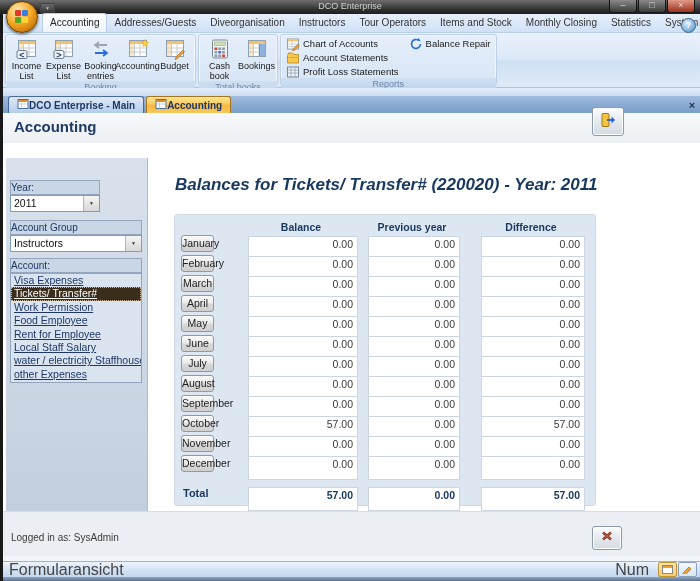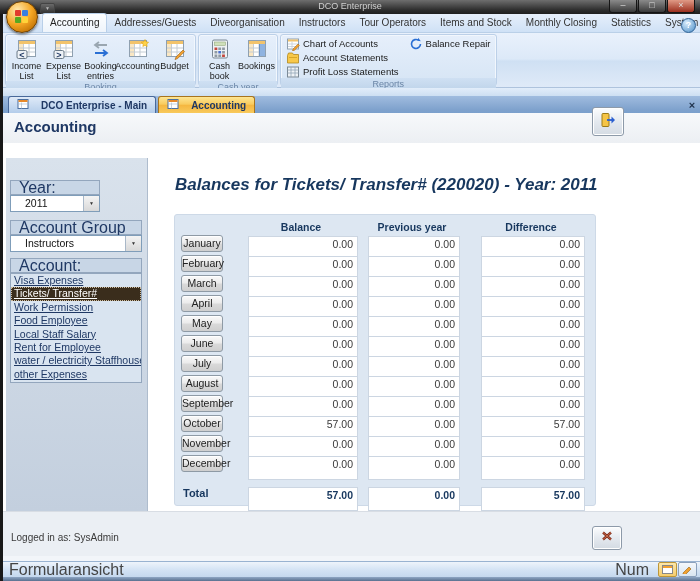--- a/index.html
+++ b/index.html
@@ -56,21 +56,21 @@
   .scol{display:flex;flex-direction:column;gap:1px;}
   .smallbtn{display:flex;align-items:center;gap:3px;font-size:9.5px;color:#1a1a1a;height:13px;
     padding:0 3px;cursor:default;white-space:nowrap;}
   .sic{width:14px;height:14px;display:inline-block;}
 
   
   .ribbongap{position:absolute;left:3px;top:88px;width:697px;height:8px;
     background:linear-gradient(#e2edfa,#cddff2);}
   .doctabs{position:absolute;left:3px;top:96px;width:697px;height:17px;box-sizing:border-box;
     background:linear-gradient(#a0bcdf,#7fa2cd 80%,#7ba0cc);display:flex;align-items:flex-end;padding-left:5px;}
-  .dtab{height:16px;display:flex;align-items:center;gap:12px;padding:0 8px;font-size:10px;font-weight:bold;
+  .dtab{height:16px;display:flex;align-items:center;gap:0;padding:0 8px;font-size:10px;font-weight:bold;
     color:#1f3864;border:1px solid #49699a;border-bottom:none;border-radius:3px 3px 0 0;margin-right:2px;
     background:linear-gradient(#dfeaf8,#b4cdea);cursor:default;white-space:nowrap;}
   .dtab.active{background:linear-gradient(#fde694 0%,#f9cb5e 45%,#f5b740 52%,#f8ca5c 100%);border-color:#a8741e;}
   .dtab-close{margin-left:auto;width:16px;text-align:center;color:#21344e;font-size:11px;font-weight:bold;
     line-height:16px;cursor:default;}
 
   
   .pageheader{position:absolute;left:3px;top:113px;width:697px;height:30px;
     background:linear-gradient(#f7f9fb,#eceff3);border-bottom:1px solid #e2e6eb;}
   .pagetitle{position:absolute;left:11px;top:5px;font-size:15px;font-weight:bold;color:#1f3864;}
@@ -78,41 +78,41 @@
     background:linear-gradient(#fcfdfe,#e4e9ef 50%,#d4dbe3);display:flex;align-items:center;justify-content:center;
     box-shadow:inset 0 0 0 1px #fff;cursor:default;}
   .exit-top{left:592px;top:107px;}
   .close-bottom{left:592px;top:526px;width:28px;height:22px;}
 
   
   .content{position:absolute;left:3px;top:143px;width:697px;height:368px;background:#fff;}
   .sidebar{position:absolute;left:3px;top:15px;width:141px;height:353px;
     background:linear-gradient(180deg,#d9e2ec,#c3cfde);border-right:1px solid #aebccd;}
   .sb-label{position:absolute;height:15px;background:#c8d6e6;border:1px solid #93a6bd;box-sizing:border-box;
-    font-size:16px;color:#1f3864;padding-left:8px;line-height:14px;}
+    font-size:10px;color:#1f3864;padding-left:0;line-height:14px;}
   .combo{position:absolute;height:17px;background:#fff;border:1px solid #7f9db9;box-sizing:border-box;
-    font-size:10.5px;color:#111;line-height:15px;padding-left:14px;cursor:default;}
+    font-size:10.5px;color:#111;line-height:15px;padding-left:3px;cursor:default;}
   .combo .arrow{position:absolute;right:0;top:0;bottom:0;width:15px;border-left:1px solid #a9b8c8;
     background:linear-gradient(#f4f4f4,#d8d8d8);font-size:5px;color:#333;text-align:center;line-height:15px;}
   .acct-list{position:absolute;left:4px;top:115px;width:132px;height:110px;background:#d9e4f0;
     border:1px solid #93a6bd;box-sizing:border-box;overflow:hidden;}
   .acct-item{height:13.4px;font-size:10.5px;color:#1f3864;padding-left:3px;line-height:13px;
     white-space:nowrap;overflow:hidden;cursor:default;text-decoration:underline;}
   .acct-item.selected{background:#3a2d1c;color:#fff;outline:1px dotted #cdbb9e;outline-offset:-1px;}
 
   
   .balances-title{position:absolute;left:175px;top:175px;font-size:17px;font-weight:bold;color:#17375e;font-style:italic;}
   .table-panel{position:absolute;left:174px;top:214px;width:422px;height:292px;background:#dde7f2;
     border:1px solid #cdd9e7;border-radius:3px;box-sizing:border-box;}
   .thead{position:absolute;top:6px;font-size:10.5px;font-weight:bold;color:#17375e;text-align:center;
     padding-right:4px;box-sizing:border-box;}
   .f1{left:73px;width:110px;} .f2{left:193px;width:92px;} .f3{left:306px;width:104px;}
   .rows{position:absolute;left:0;top:20px;right:0;}
   .trow{position:relative;height:20px;}
-  .mbtn{position:absolute;left:6px;top:0;width:42px;height:17px;border:1px solid #8e9aa5;border-radius:3px;
+  .mbtn{position:absolute;left:6px;top:0;width:33px;height:17px;border:1px solid #8e9aa5;border-radius:3px;
     background:linear-gradient(#fafafa,#ececec 45%,#d9d9d9 55%,#cfcfcf);font-size:10.5px;color:#222;
     text-align:center;line-height:15px;box-shadow:inset 0 1px 0 #fff;font-family:"Liberation Sans",sans-serif;
     padding:0;cursor:default;}
   .fld{position:absolute;top:1px;height:24px;background:#fff;border:1px solid #ccd6e2;box-sizing:border-box;
     font-size:10.5px;color:#3a3a3a;text-align:right;padding:0 4px;line-height:14px;cursor:default;}
   .trow.total{margin-top:11px;}
   .trow.total .fld{font-weight:bold;color:#17375e;}
   .tlabel{position:absolute;left:8px;top:1px;font-weight:bold;color:#17375e;font-size:11px;}
 
   
@@ -248,21 +248,21 @@
                 <rect x="3.5" y="3.5" width="17" height="16" fill="#fff" stroke="#8fa0b0"></rect>
                 <rect x="4" y="4" width="16" height="3" fill="#f2c36b"></rect>
                 <rect x="4" y="7" width="4.5" height="12" fill="#fae7c3"></rect>
                 <path d="M4 11h16M4 15h16M8.5 7v12M14 7v12" stroke="#c3ccd4" stroke-width="1" fill="none"></path>
                 <rect x="14.5" y="7" width="5.5" height="12" fill="#8fb3e0"></rect>
                 <path d="M14.5 7v12" stroke="#6a90c0"></path>
               </svg></div>
             <div class="biglabel">Bookings</div>
           </div>
         </div>
-        <div class="rgroup-label">Cash year</div>
+        <div class="rgroup-label">Total books</div>
       </div>
       <div class="rgroup">
         <div class="rgroup-body smallcols">
           <div class="scol">
             <div class="smallbtn">
               <span class="sic"><svg width="14" height="14" viewBox="0 0 14 14">
                   <rect x="1.5" y="2" width="11" height="10" fill="#fff" stroke="#8fa0b0"></rect>
                   <rect x="2" y="2.5" width="10" height="2" fill="#f2c36b"></rect>
                   <path d="M2 7h10M2 9.5h10M6 4.5v7" stroke="#c3ccd4" stroke-width="0.8"></path>
                   <path d="M7 12l5-5 1.4 1.4-5 5-1.9.5z" fill="#f0a030" stroke="#a06010" stroke-width="0.5"></path>
@@ -343,22 +343,22 @@
       <div class="combo" style="left:4px;top:77px;width:132px;">
         <span>Instructors</span>
         <span class="arrow">▼</span>
       </div>
       <div class="sb-label" style="left:4px;top:100px;width:132px;">Account:</div>
       <div class="acct-list" id="acctList">
           <div class="acct-item">Visa Expenses</div>
           <div class="acct-item selected">Tickets/ Transfer#</div>
           <div class="acct-item">Work Permission</div>
           <div class="acct-item">Food Employee</div>
+          <div class="acct-item">Rent for Employee</div>
           <div class="acct-item">Local Staff Salary</div>
-          <div class="acct-item">Rent for Employee</div>
           <div class="acct-item">water / electricity Staffhouse</div>
           <div class="acct-item">other Expenses</div>
         </div>
     </div>
 
     <div class="balances-title" style="position:absolute;left:172px;top:32px;">Balances for Tickets/ Transfer# (220020) - Year: 2011</div>
   </div>
 
   <div class="table-panel" id="tablePanel">
     <div class="rows" id="tableRows">

